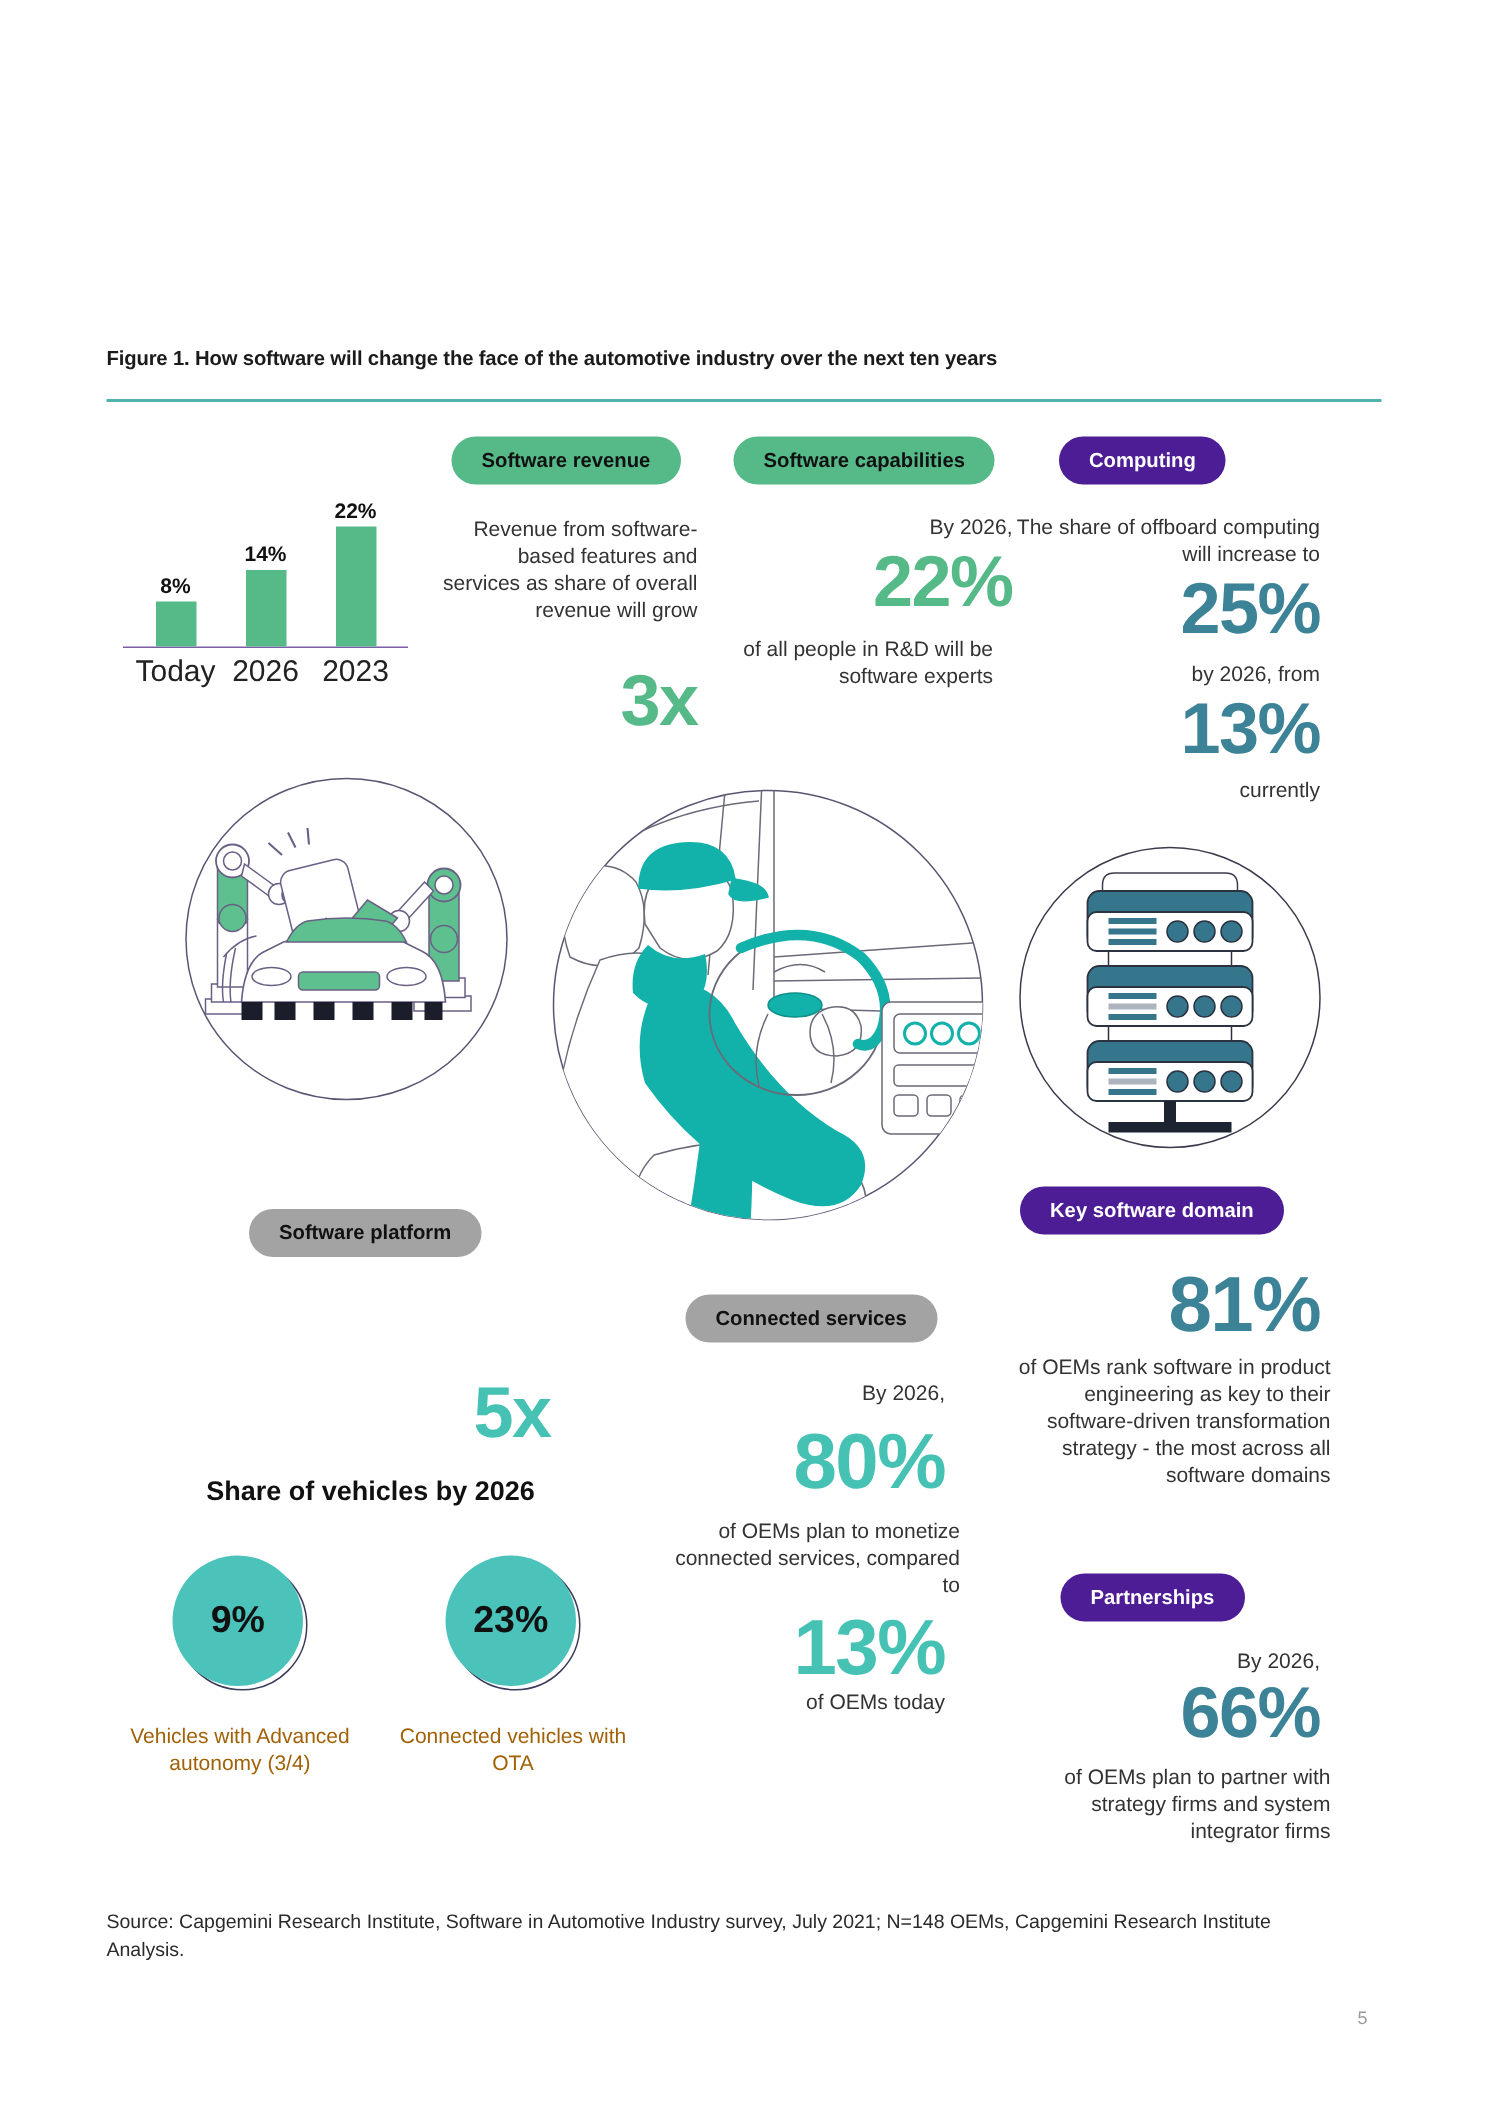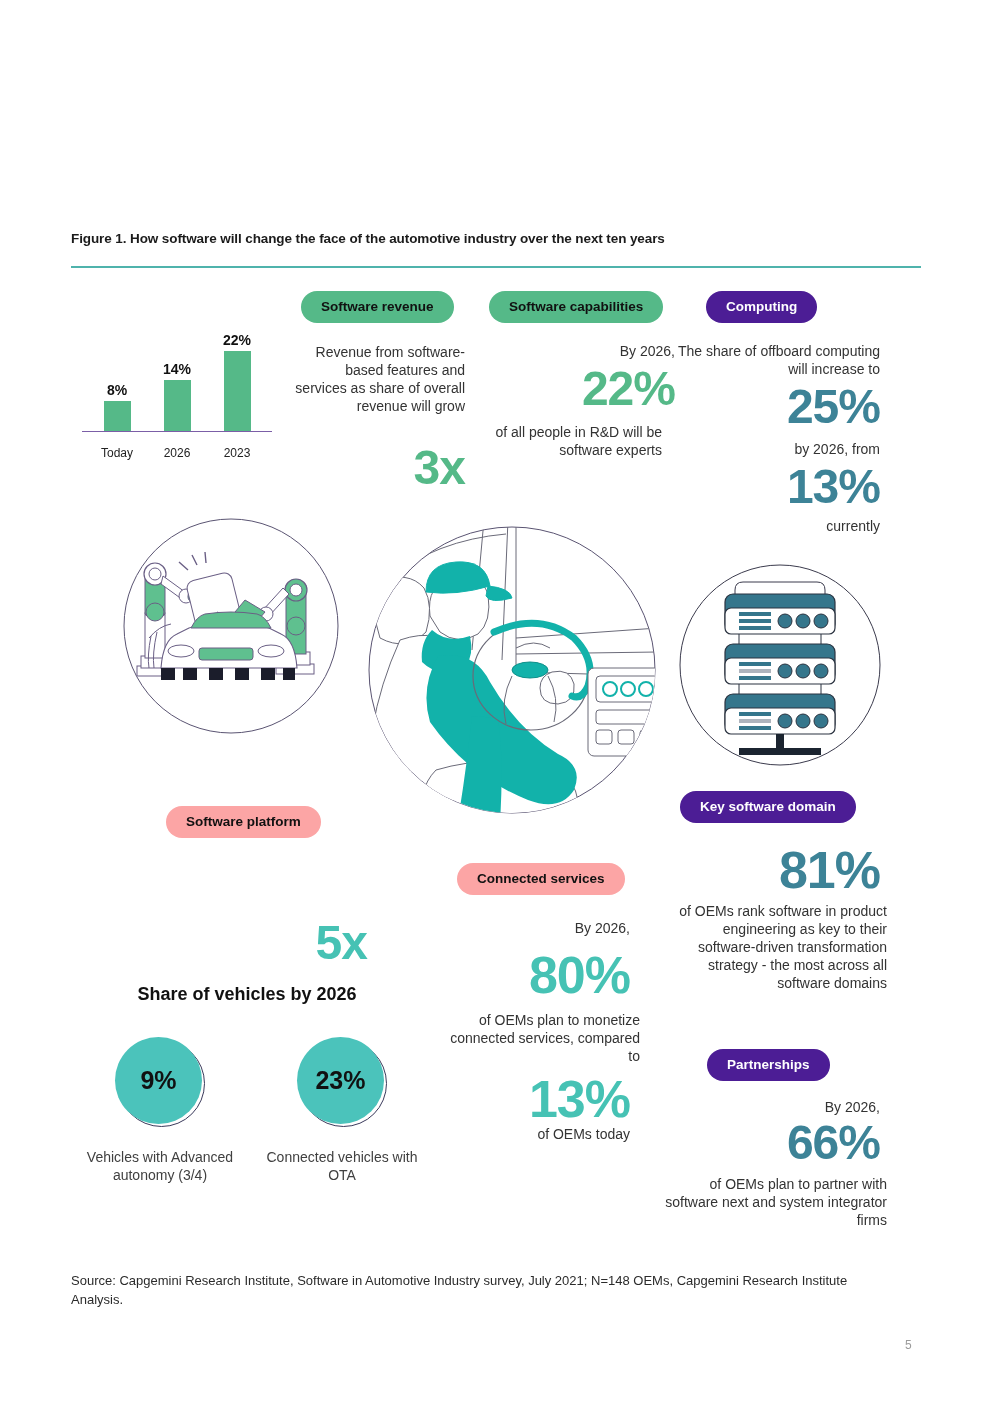--- a/index.html
+++ b/index.html
@@ -27,21 +27,21 @@
   .pill {
     position: absolute;
     height: 32px; line-height: 32px;
     border-radius: 16px;
     text-align: center;
     font-size: 13.5px; font-weight: bold;
     padding: 0 20px;
     white-space: nowrap;
   }
   .pill.green  { background: #55b988; color: #111111; }
-  .pill.mint   { background: #fca5a5; color: #111111; }
+  .pill.mint   { background: #a3a3a3; color: #111111; }
   .pill.teal   { background: #4c1d95; color: #ffffff; }
 
   
   .tblock {
     position: absolute; text-align: right;
     font-size: 14px; line-height: 1.28; color: #333333;
   }
   .big {
     font-size: 48px; font-weight: bold; line-height: 1.05;
     letter-spacing: -1px;
@@ -56,42 +56,42 @@
   .bc-axis {
     position: absolute; left: 0; bottom: 28px; width: 190px; height: 1.5px;
     background: #7b5ea7;
   }
   .bc-bar { position: absolute; bottom: 29px; width: 27px; background: #55b988; }
   .bc-lbl {
     position: absolute; font-size: 14px; font-weight: bold; color: #111;
     text-align: center; width: 60px;
   }
   .bc-cat {
-    position: absolute; bottom: 0px; font-size: 12px; color: #222;
+    position: absolute; bottom: 0px; font-size: 20px; color: #222;
     text-align: center; width: 64px;
   }
 
   
   .donut { position: absolute; width: 90px; height: 90px; }
   .donut .ring {
     position: absolute; left: 3px; top: 3px; width: 87px; height: 87px;
     border-radius: 50%; border: 1.2px solid #3b3b5c;
   }
   .donut .fill {
     position: absolute; left: 0; top: 0; width: 87px; height: 87px;
     border-radius: 50%; background: #4bc3bb;
   }
   .donut .val {
     position: absolute; left: 0; top: 0; width: 87px; height: 87px;
     display: flex; align-items: center; justify-content: center;
     font-size: 25px; font-weight: bold; color: #111;
   }
   .donut-cap {
     position: absolute; text-align: center; font-size: 14px;
-    line-height: 1.3; color: #404040; width: 180px;
+    line-height: 1.3; color: #a16207; width: 180px;
   }
 
   .sec-head {
     position: absolute; font-size: 18px; font-weight: bold; color: #111;
     text-align: center;
   }
 
   
   .illo { position: absolute; }
 
@@ -282,21 +282,21 @@
     </svg>
   </div>
 
   <div class="pill teal" style="left:680px; top:791px;">Key software domain</div>
   <div class="tblock big teal xl" style="left:672px; top:843px; width:208px;">81%</div>
   <div class="tblock" style="left:665px; top:903px; width:222px;">of OEMs rank software in product engineering as key to their software-driven transformation strategy - the most across all software domains</div>
 
   <div class="pill teal" style="left:707px; top:1049px;">Partnerships</div>
   <div class="tblock" style="left:672px; top:1099px; width:208px;">By 2026,</div>
   <div class="tblock big teal" style="left:672px; top:1118px; width:208px;">66%</div>
-  <div class="tblock" style="left:665px; top:1176px; width:222px;">of OEMs plan to partner with software next and system integrator firms</div>
+  <div class="tblock" style="left:665px; top:1176px; width:222px;">of OEMs plan to partner with strategy firms and system integrator firms</div>
 
   <div class="pill mint" style="left:166px; top:806px;">Software platform</div>
   <div class="tblock big mint" style="left:127px; top:918px; width:240px;">5x</div>
   <div class="sec-head" style="left:107px; top:984px; width:280px;">Share of vehicles by 2026</div>
 
   <div class="donut" style="left:115px; top:1037px;">
     <div class="ring"></div>
     <div class="fill"></div>
     <div class="val">9%</div>
   </div>

